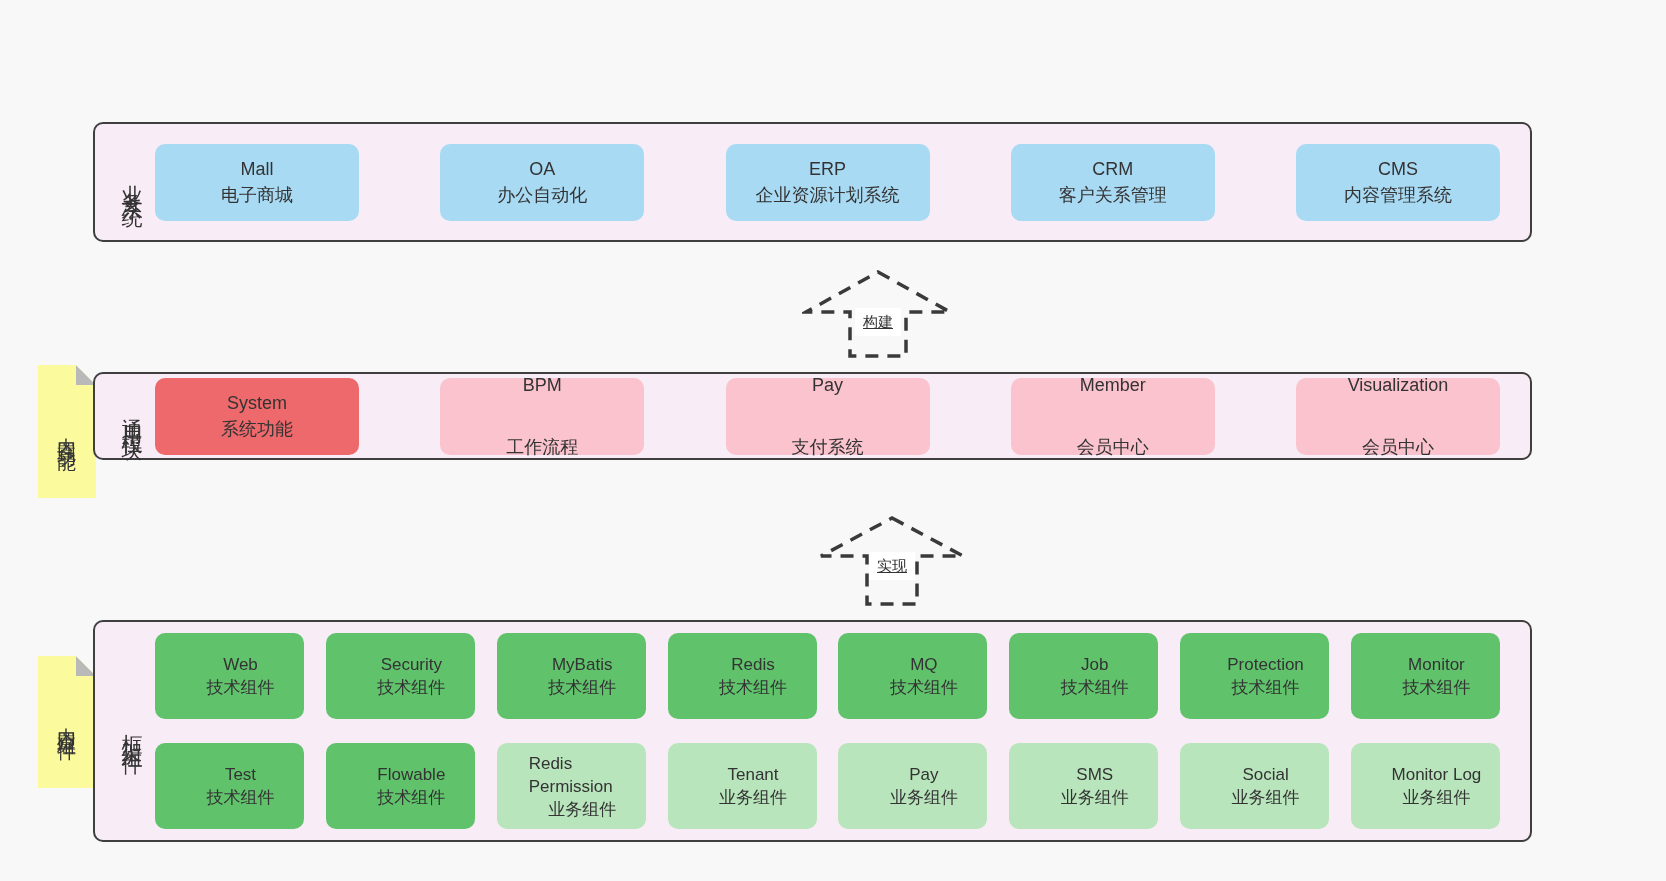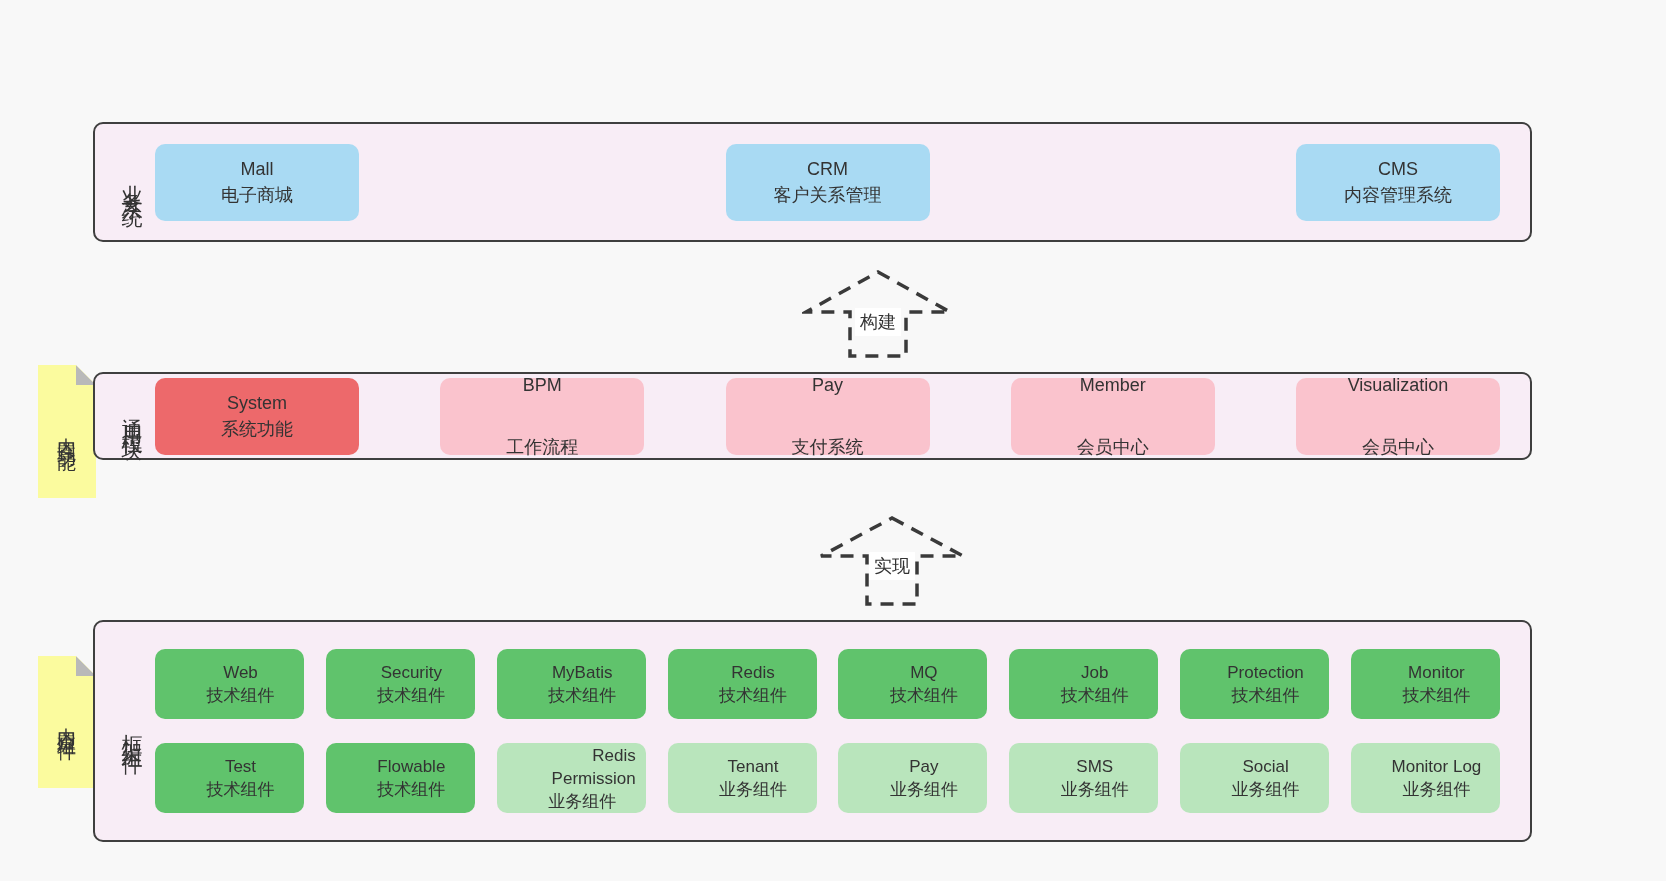--- a/index.html
+++ b/index.html
@@ -13,23 +13,23 @@
   #layer-1{top:372px;height:88px;}
   #layer-2{top:620px;height:222px;}
 
   .v-label{writing-mode:vertical-rl;text-orientation:upright;font-size:21px;letter-spacing:7px;
            color:#333;margin-left:12px;width:36px;text-align:center;flex:0 0 auto;line-height:1;}
 
   .rows{flex:1;display:flex;flex-direction:column;gap:24px;padding:0 30px 0 12px;}
   .box-row{display:flex;justify-content:space-between;}
 
   .box{box-sizing:border-box;display:flex;flex-direction:column;justify-content:center;
-       align-items:center;text-align:right;border-radius:10px;padding:4px 10px;}
+       align-items:center;text-align:left;border-radius:10px;padding:4px 10px;}
   #layer-0 .box,#layer-1 .box{width:204px;height:77px;font-size:18px;line-height:26px;}
-  #layer-2 .box{width:149px;height:70px;font-size:17px;line-height:23px;padding-left:32px;}
+  #layer-2 .box{width:149px;height:86px;font-size:17px;line-height:23px;padding-left:32px;}
   .v-blue{background:var(--c-blue);}
   .v-red{background:var(--c-red);}
   .v-pink{background:var(--c-pink);gap:36px;}
   .v-green{background:var(--c-green);}
   .v-green-light{background:var(--c-green-light);}
 
   
   .note{position:absolute;left:38px;width:58px;background:var(--c-note);z-index:1;
         display:flex;align-items:center;justify-content:center;
         clip-path:polygon(0 0,calc(100% - 20px) 0,100% 20px,100% 100%,0 100%);}
@@ -38,39 +38,47 @@
   .note .fold{position:absolute;top:0;right:0;width:20px;height:20px;background:var(--c-fold);
         clip-path:polygon(0 0,100% 100%,0 100%);}
   .note-text{writing-mode:vertical-rl;text-orientation:upright;font-size:19px;letter-spacing:5px;
         color:#333;line-height:1;}
 
   
   .arrow-svg{position:absolute;z-index:1;}
   #arrow-0{left:802px;top:268px;}
   #arrow-1{left:818px;top:514px;}
   .arrow-path{fill:none;stroke:#3a3a3a;stroke-width:3.5;stroke-dasharray:13 9;}
-  .arrow-label{position:absolute;background:#ffffff;color:#333;font-size:18px;z-index:2;
-        display:flex;align-items:center;justify-content:center;}
+  .arrow-label{position:absolute;background:#ffffff;color:#333;font-size:15px;z-index:2;
+        display:flex;align-items:center;justify-content:center;text-decoration:underline;}
   #arrow-label-0{left:855px;top:308px;width:46px;height:28px;}
   #arrow-label-1{left:869px;top:552px;width:46px;height:28px;}
 </style>
 </head>
 <body>
 
 <div class="canvas">
 
   <section class="layer" id="layer-0">
     <div class="v-label">业务系统</div>
     <div class="rows">
         <div class="box-row">
           <div class="box v-blue">
             <div class="box-name">Mall</div>
             <div class="box-sub">电子商城</div>
           </div>
           <div class="box v-blue">
+            <div class="box-name">OA</div>
+            <div class="box-sub">办公自动化</div>
+          </div>
+          <div class="box v-blue">
+            <div class="box-name">ERP</div>
+            <div class="box-sub">企业资源计划系统</div>
+          </div>
+          <div class="box v-blue">
             <div class="box-name">CRM</div>
             <div class="box-sub">客户关系管理</div>
           </div>
           <div class="box v-blue">
             <div class="box-name">CMS</div>
             <div class="box-sub">内容管理系统</div>
           </div>
         </div>
       </div>
   </section>

